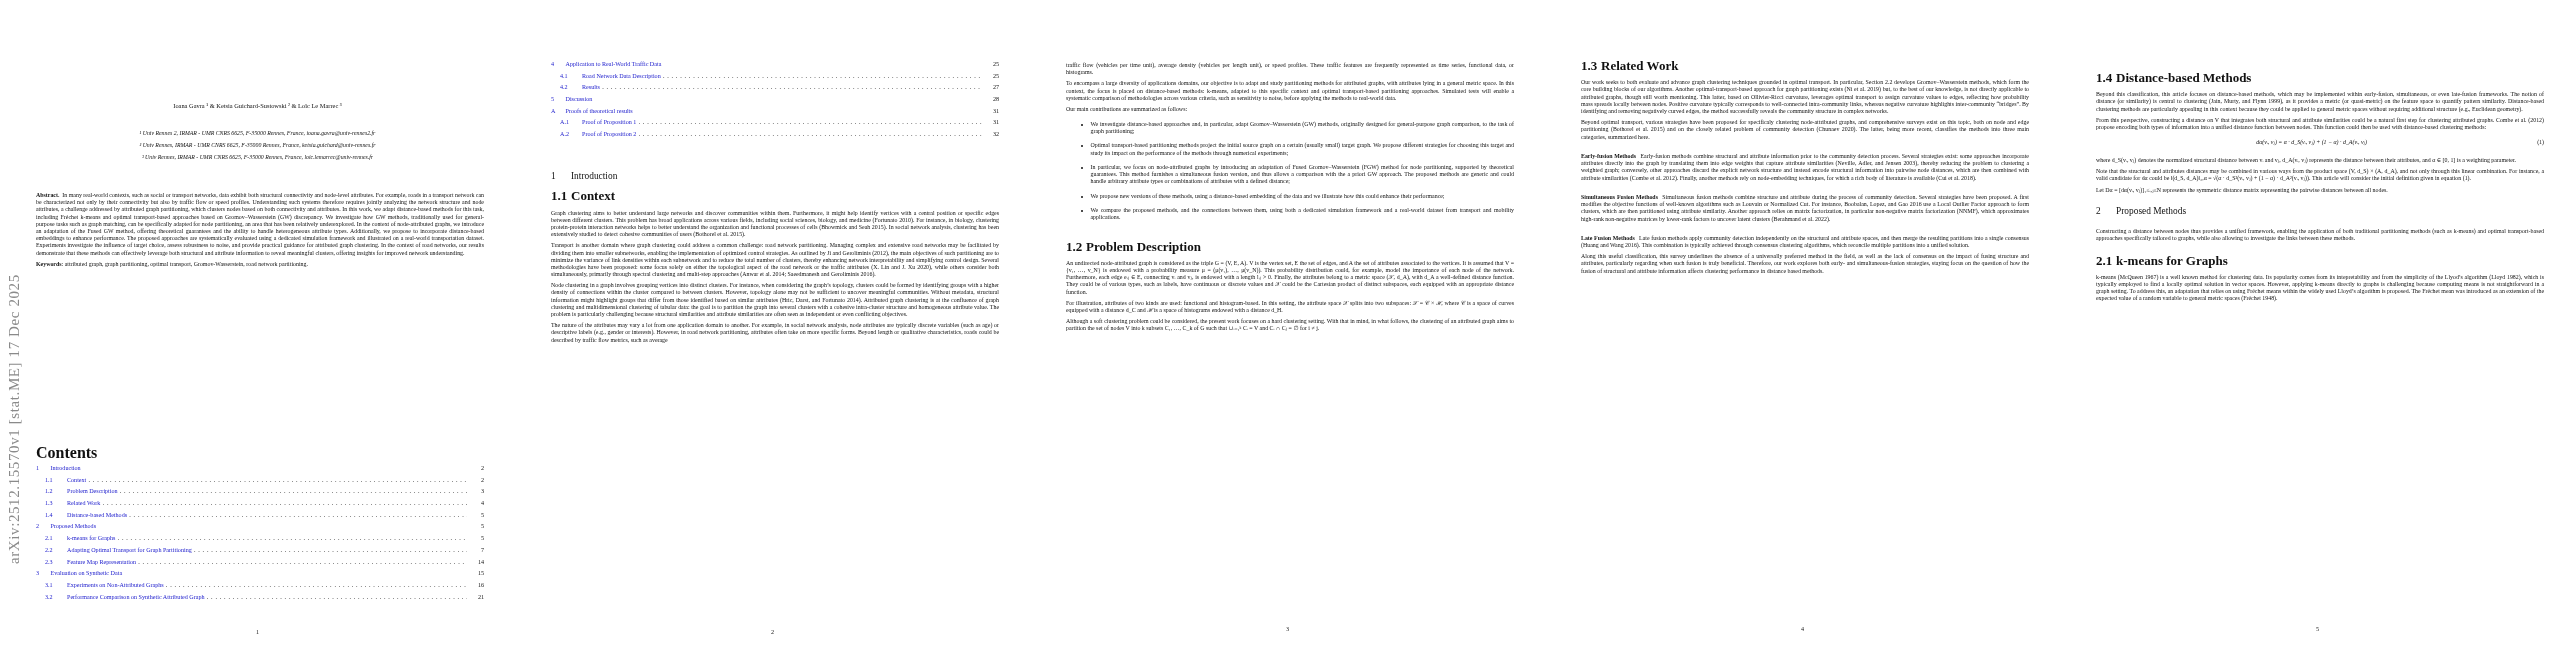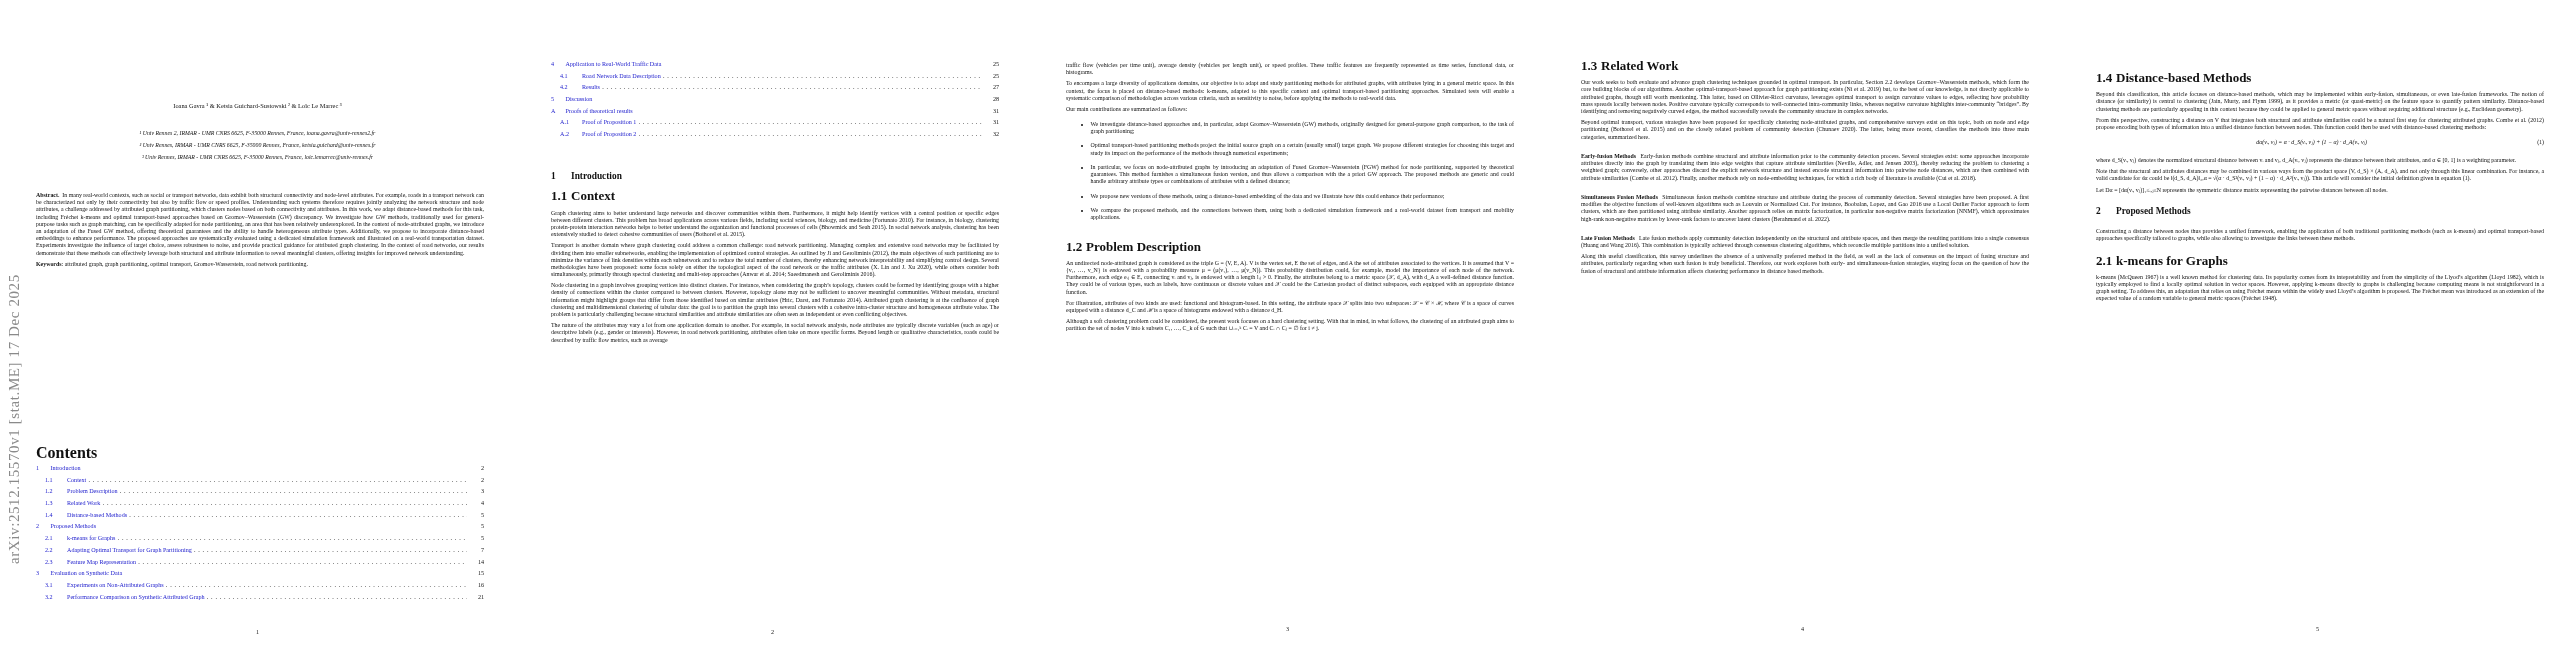--- a/index.html
+++ b/index.html
@@ -24,21 +24,21 @@
   .toc { position:absolute; left:36px; width:448px; font-size:6.1px; }
   .toc-row { display:flex; align-items:baseline; height:11.7px; color:#1a1acc; }
   .toc-row.sub { height:11.7px; }
   .toc-row .num { width:14.5px; flex:none; }
   .toc-row.sub .num { margin-left:9px; width:22px; }
   .toc-row .lbl { flex:none; }
   .toc-row .dots { flex:1; overflow:hidden; white-space:nowrap; color:#111; margin:0 4.4px 0 2.2px; letter-spacing:2.8px; }
   .toc-row .pg { color:#111; flex:none; width:12.2px; text-align:right; }
   .toc-row.main .pg { margin-left:auto; }
   
-  .h1 { font-size:9.4px; font-weight:bold; margin:0 0 12.2px 0; }
+  .h1 { font-size:9.4px; font-weight:normal; margin:0 0 12.2px 0; }
   .h2 { font-size:13px; font-weight:bold; margin:0 0 10px 0; }
   .h2 .n, .h1 .n { display:inline-block; width:20px; }
   .para-head { font-weight:bold; margin-right:4.4px; }
   ul.bul { margin:0 0 3.9px 0; padding-left:24.5px; }
   ul.bul li { margin-bottom:7.2px; }
   .eq { display:flex; justify-content:space-between; align-items:center; margin:7.8px 0 11px 0; padding-left:0; }
   .eq .f { flex:1; text-align:center; font-style:italic; }
   .eq .en { width:16.7px; text-align:right; }
 </style>
 </head>

